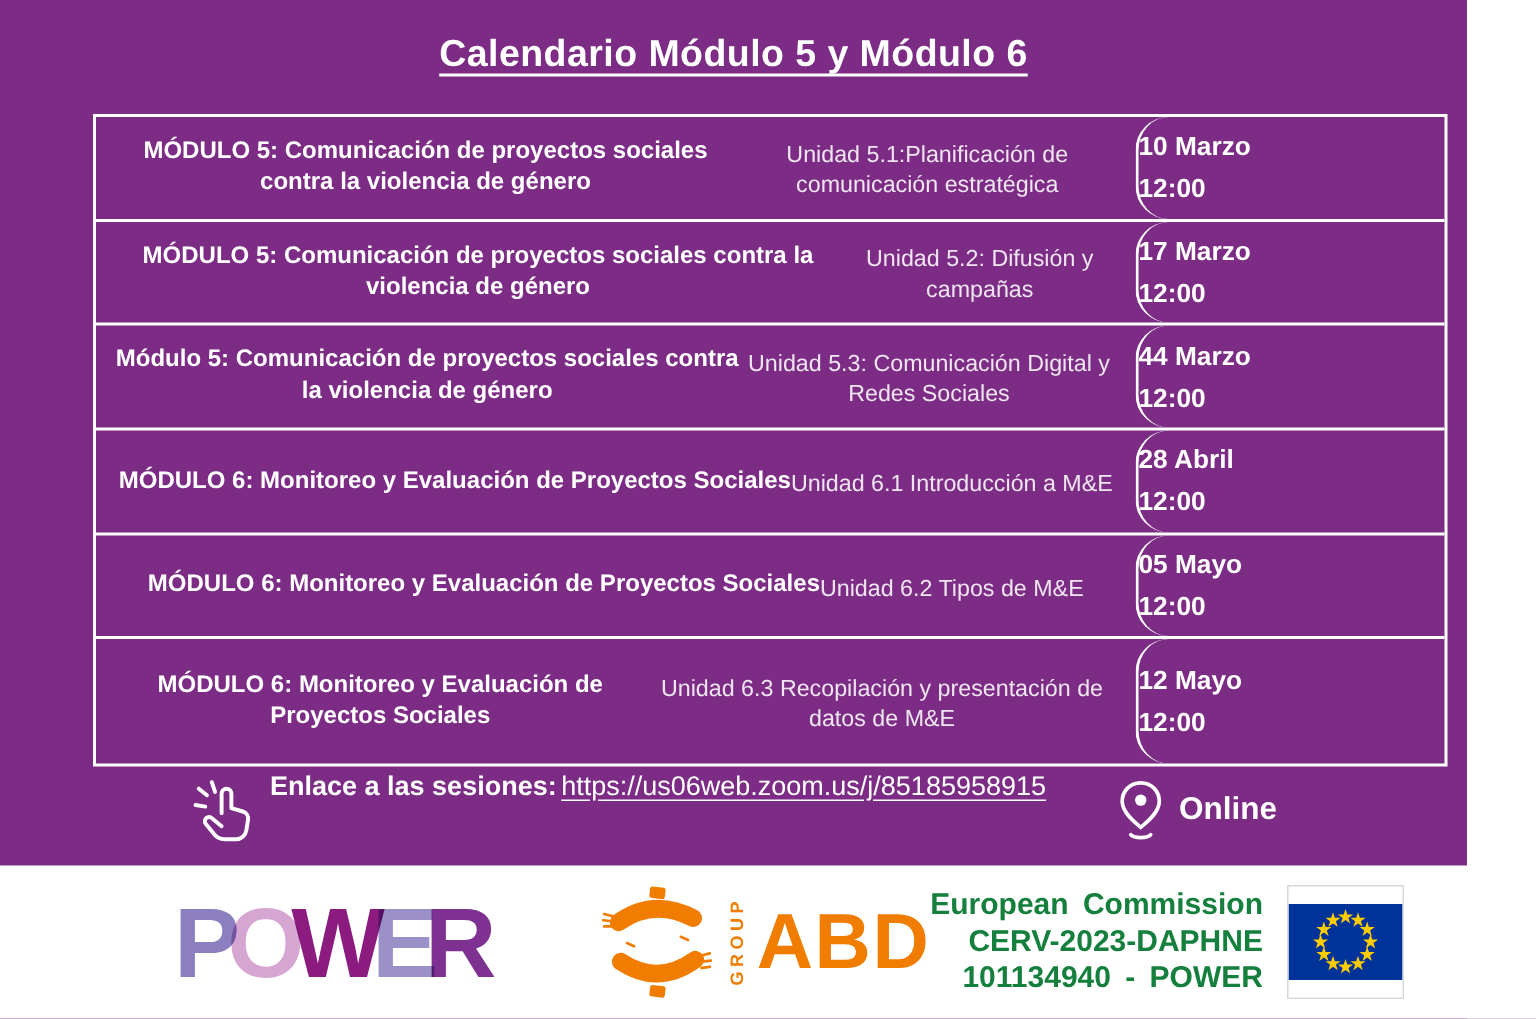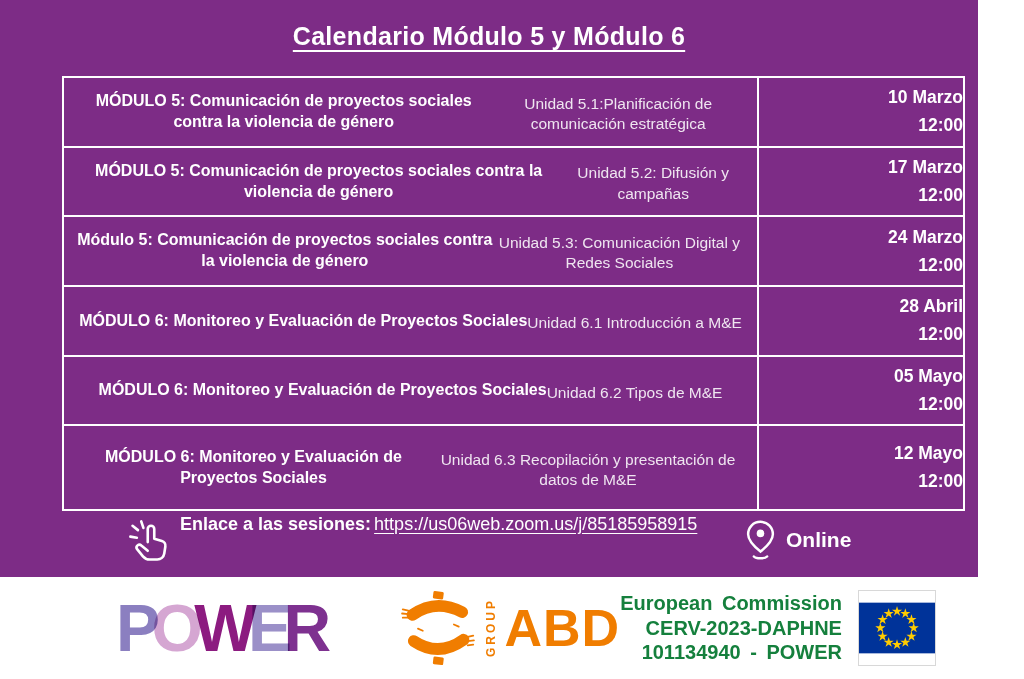--- a/index.html
+++ b/index.html
@@ -12,21 +12,21 @@
            text-underline-offset:5px; text-decoration-thickness:2px; letter-spacing:.3px; }
 
   
   .table { position:absolute; left:62px; top:76px; width:903px; height:435px;
            border:2px solid #fff; display:flex; flex-direction:column; }
   .row { flex:1; display:flex; border-bottom:2px solid #fff; }
   .row:last-child { border-bottom:none; flex:1.22; }
   .cell-main { flex:1; display:flex; flex-direction:row; justify-content:center;
                align-items:center; text-align:center; padding:4px 12px; }
   .cell-date { width:206px; border-left:2px solid #fff; display:flex; flex-direction:column;
-               justify-content:center; align-items:flex-end; gap:7px; }
+               justify-content:center; align-items:flex-start; gap:7px;border-radius:22px; }
   .module { color:#fff; font-weight:bold; font-size:16px; line-height:1.3; }
   .unit { color:rgba(255,255,255,.88); font-size:15.5px; margin-top:4px; line-height:1.3; }
   .date, .time { color:#fff; font-weight:bold; font-size:17.5px; }
 
   
   .link-group { position:absolute; left:126px; top:514px; display:flex; align-items:flex-start; }
   .click-icon { width:50px; height:50px; margin-top:2px; }
   .link-text { margin-left:4px; display:flex; flex-direction:row; gap:3px; }
   .link-label { color:#fff; font-weight:bold; font-size:18px; }
   .link-url { color:#fff; font-weight:normal; font-size:18px; text-decoration:underline;
@@ -84,21 +84,21 @@
         <div class="time">12:00</div>
       </div>
     </div>
 
     <div class="row">
       <div class="cell-main">
         <div class="module">Módulo 5: Comunicación de proyectos sociales contra la violencia de género</div>
         <div class="unit">Unidad 5.3: Comunicación Digital y Redes Sociales</div>
       </div>
       <div class="cell-date">
-        <div class="date">24 Marzo</div>
+        <div class="date">44 Marzo</div>
         <div class="time">12:00</div>
       </div>
     </div>
 
     <div class="row">
       <div class="cell-main">
         <div class="module">MÓDULO 6: Monitoreo y Evaluación de Proyectos Sociales</div>
         <div class="unit">Unidad  6.1 Introducción a M&amp;E</div>
       </div>
       <div class="cell-date">

